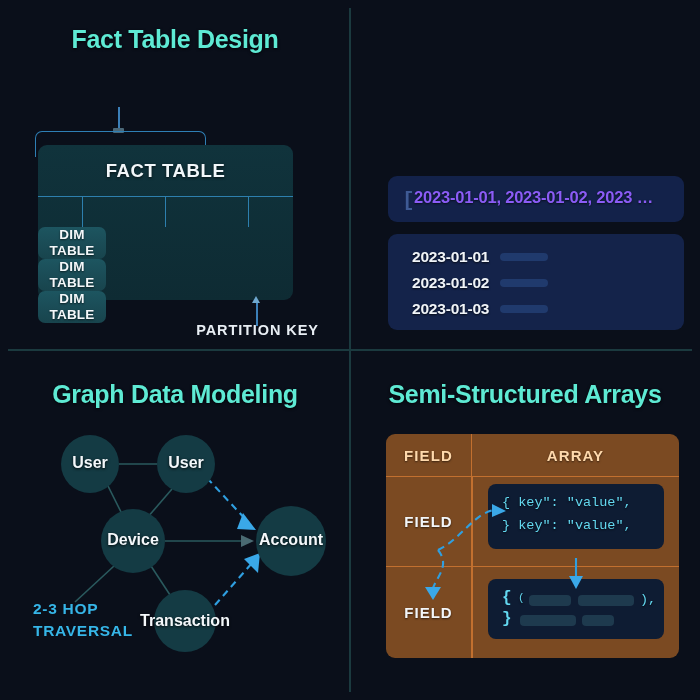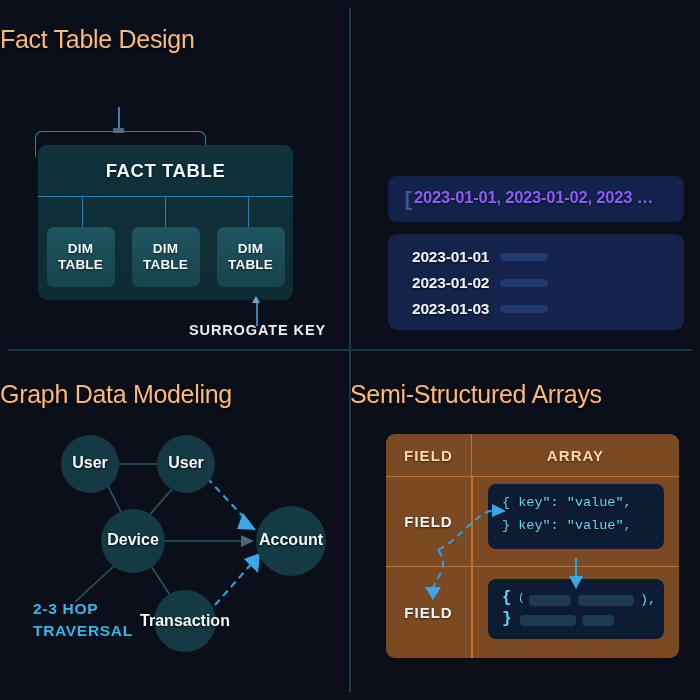--- a/index.html
+++ b/index.html
@@ -31,23 +31,24 @@
   }
   .divider-h {
     position: absolute; left: 8px; top: 349px;
     width: 684px; height: 1.5px;
     background: #1b3a3f;
   }
 
   .panel-title {
     position: absolute;
     left: 0; width: 350px;
-    color: #fdba74;
+    text-align: center;
+    color: #5eead4;
     font-size: 25px;
-    font-weight: normal;
+    font-weight: bold;
     letter-spacing: -0.3px;
     text-shadow: 0 1px 3px rgba(0,0,0,.8);
   }
   #t-tl { top: 25px; }
   #t-tr { top: 25px; }
   #t-bl { top: 30px; }
   #t-br { top: 30px; }
 
   
   .partition-label {
@@ -87,21 +88,21 @@
     border-bottom: 1.2px solid #2d7fae;
     text-shadow: 0 1px 3px rgba(0,0,0,.7);
   }
   .vrule {
     position: absolute; top: 52px; width: 1.2px; height: 30px;
     background: #2d7fae;
   }
   .dim-row {
     position: absolute; left: 0; top: 82px;
     width: 255px; height: 62px;
-    display: flex; justify-content: space-around; align-items: flex-start;
+    display: flex; justify-content: space-around; align-items: flex-start; flex-direction: column;
   }
   .dim-box {
     width: 68px; height: 60px;
     background: linear-gradient(180deg,#1d5560 0%,#18444d 100%);
     border-radius: 7px;
     display: flex; flex-direction: column;
     align-items: center; justify-content: center;
     color: #f4f8fa; font-size: 13.5px; font-weight: bold;
     line-height: 1.18; letter-spacing: 0.2px;
     text-shadow: 0 1px 2px rgba(0,0,0,.6);
@@ -304,21 +305,21 @@
           <span>TABLE</span>
         </div>
         <div class="dim-box">
           <span>DIM</span>
           <span>TABLE</span>
         </div>
       </div>
     </div>
 
     <div class="sk-arrow"></div>
-    <div class="sk-label">SURROGATE KEY</div>
+    <div class="sk-label">PARTITION KEY</div>
   </div>
 
 
   <div class="dates-inline-panel">
     <span class="bracket-glyph">[</span>
     <span class="dates-inline">2023-01-01, 2023-01-02, 2023 …</span>
   </div>
 
   <div class="dates-list-panel">
     <div class="date-row" style="top:14px">

